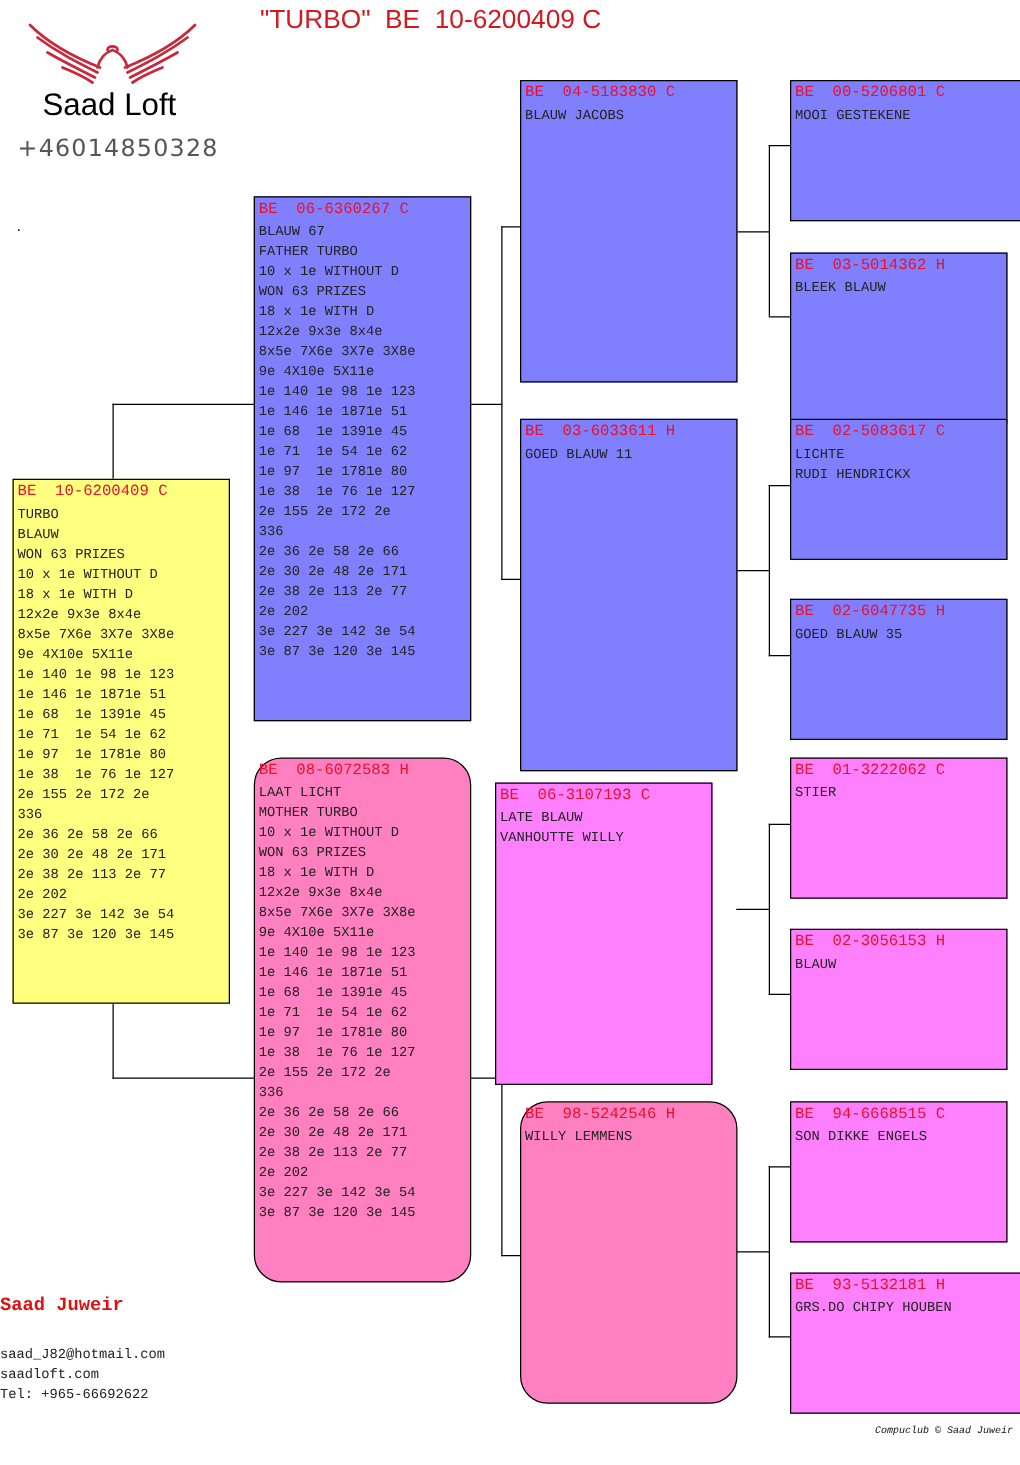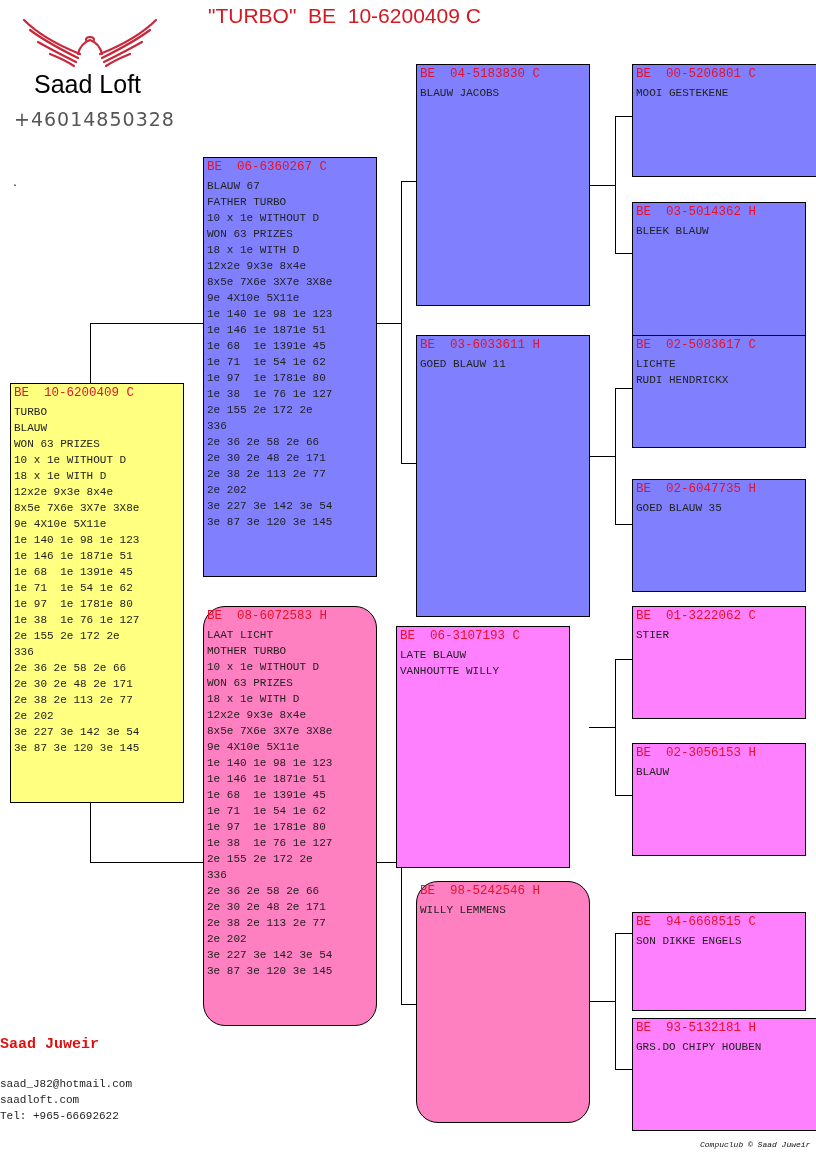--- a/index.html
+++ b/index.html
@@ -196,21 +196,21 @@
     <div class="line">GOED BLAUW 35</div>
   </div>
 <div class="box magenta" style="left:632px;top:606px;width:174px;height:113px;">
     <div class="ring">BE  01-3222062 C</div>
     <div class="line">STIER</div>
   </div>
 <div class="box magenta" style="left:632px;top:743px;width:174px;height:113px;">
     <div class="ring">BE  02-3056153 H</div>
     <div class="line">BLAUW</div>
   </div>
-<div class="box magenta" style="left:632px;top:912px;width:174px;height:99px;">
+<div class="box magenta" style="left:632px;top:881px;width:174px;height:113px;">
     <div class="ring">BE  94-6668515 C</div>
     <div class="line">SON DIKKE ENGELS</div>
   </div>
 <div class="box magenta" style="left:632px;top:1018px;width:210px;height:113px;">
     <div class="ring">BE  93-5132181 H</div>
     <div class="line">GRS.DO CHIPY HOUBEN</div>
   </div>
 
 <div class="owner">Saad Juweir</div>
 <div class="contact">

